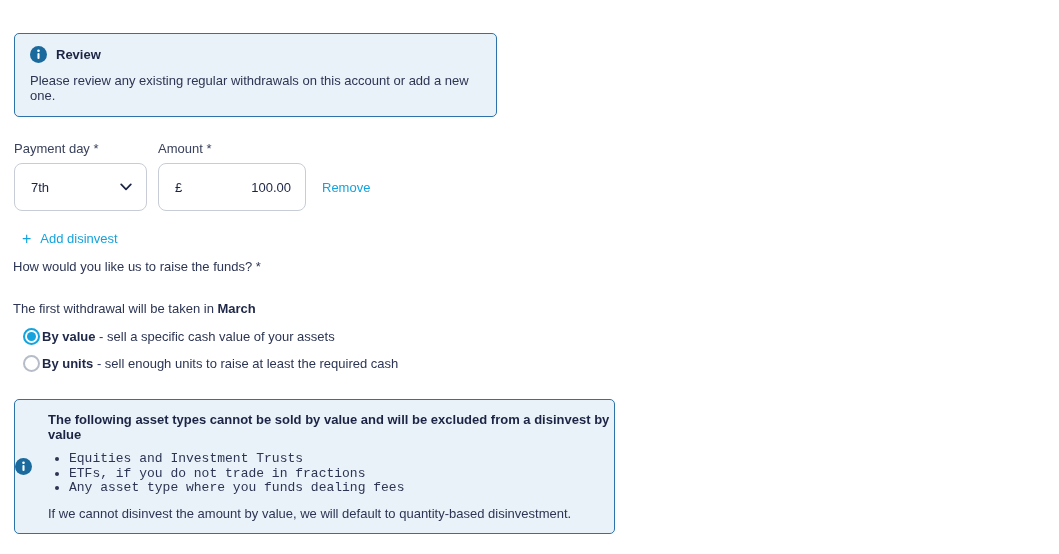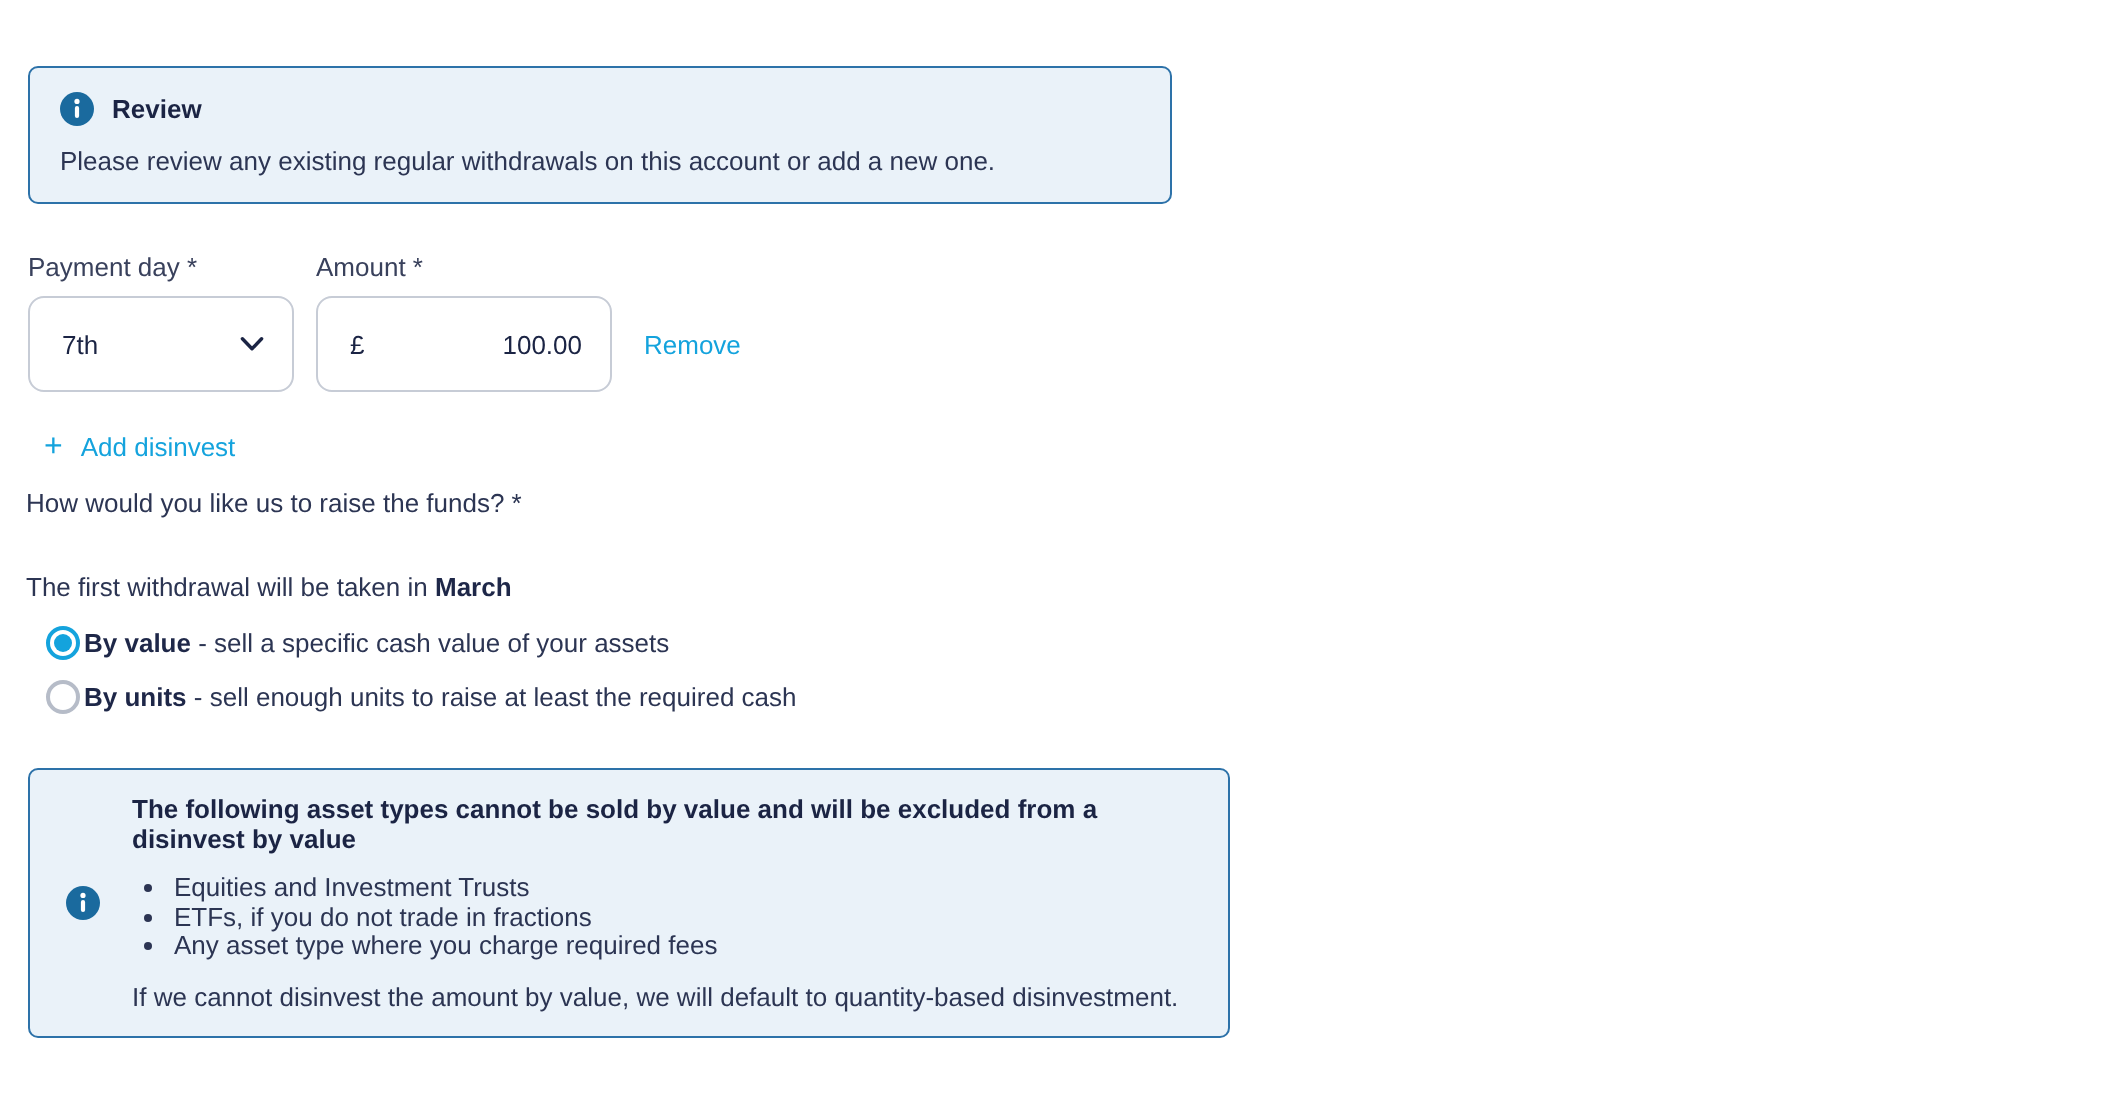--- a/index.html
+++ b/index.html
@@ -26,21 +26,21 @@
   .status { display: flex; align-items: center; gap: 12px; font-size: 13px; color: #1b2444; }
   .icon svg { display: block; }
 
   
   .info-box {
     background: #eaf2f9;
     border: 1.5px solid #2d72a9;
     border-radius: 5px;
     font-size: 13px; color: #2c3553;
   }
-  .review-box { margin: 33px 16px 0 14px; width: 572px; padding: 12px 16px 13px 15px; }
+  .review-box { margin: 33px 16px 0 14px; width: 483px; padding: 12px 16px 13px 15px; }
   .review-head { display: flex; align-items: center; gap: 9px; }
   .review-title { font-weight: bold; color: #1b2444; }
   .review-body { margin: 10px 0 0 0; }
 
   
   .labels-row { margin: 24px 0 0 14px; display: flex; font-size: 13px; color: #39415c; }
   .label-payment-day { width: 144px; }
   .fields-row { margin: 7px 0 0 14px; display: flex; align-items: center; }
   .select-box, .amount-box {
     height: 48px; border: 1px solid #c7ccd6; border-radius: 8px; background: #fff;
@@ -72,27 +72,27 @@
     display: flex; align-items: center; justify-content: center;
     flex: 0 0 auto;
   }
   .radio .dot { width: 9px; height: 9px; border-radius: 50%; background: transparent; }
   .radio.selected { border-color: #14a3dd; }
   .radio.selected .dot { background: #14a3dd; }
 
   
   .exclusion-box {
     margin: 27px 0 0 14px; width: 601px;
-    padding: 12px 18px;
+    padding: 12px 0;
     display: flex; align-items: center; gap: 16px;
   }
   .exclusion-content { flex: 1; }
   .exclusion-title { margin: 0; font-weight: bold; color: #1b2444; }
   .exclusion-list { margin: 10px 0 0 0; padding-left: 21px; line-height: 14.5px; }
-  .exclusion-list li { margin: 0; }
+  .exclusion-list li { margin: 0; font-family: Liberation Mono, monospace; }
   .exclusion-footer { margin: 10px 0 0 0; }
 </style>
 </head>
 <body>
 
 <div class="page">
 
 
   <div class="info-box review-box">
     <div class="review-head">
@@ -160,19 +160,19 @@
         <circle cx="8.5" cy="8.5" r="8.5" fill="#1a6a9e"></circle>
         <circle cx="8.5" cy="4.7" r="1.3" fill="#ffffff"></circle>
         <rect x="7.45" y="7" width="2.1" height="6" rx="1.05" fill="#ffffff"></rect>
       </svg>
     </span>
     <div class="exclusion-content">
       <p class="exclusion-title">The following asset types cannot be sold by value and will be excluded from a disinvest by value</p>
       <ul class="exclusion-list">
         <li>Equities and Investment Trusts</li>
         <li>ETFs, if you do not trade in fractions</li>
-        <li>Any asset type where you charge required fees</li>
+        <li>Any asset type where you funds dealing fees</li>
       </ul>
       <p class="exclusion-footer">If we cannot disinvest the amount by value, we will default to quantity-based disinvestment.</p>
     </div>
   </div>
 
 </div>
 
 </body></html>

